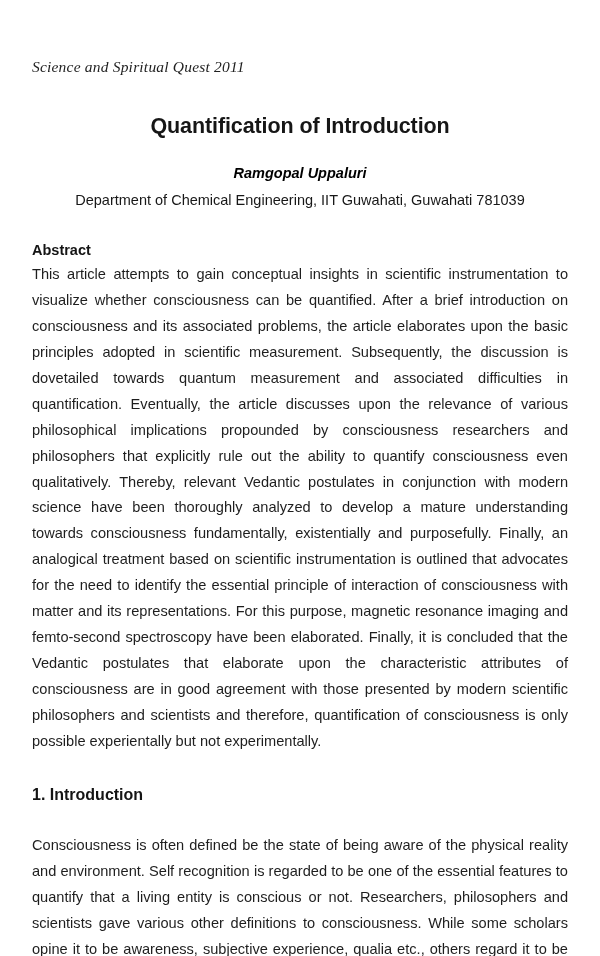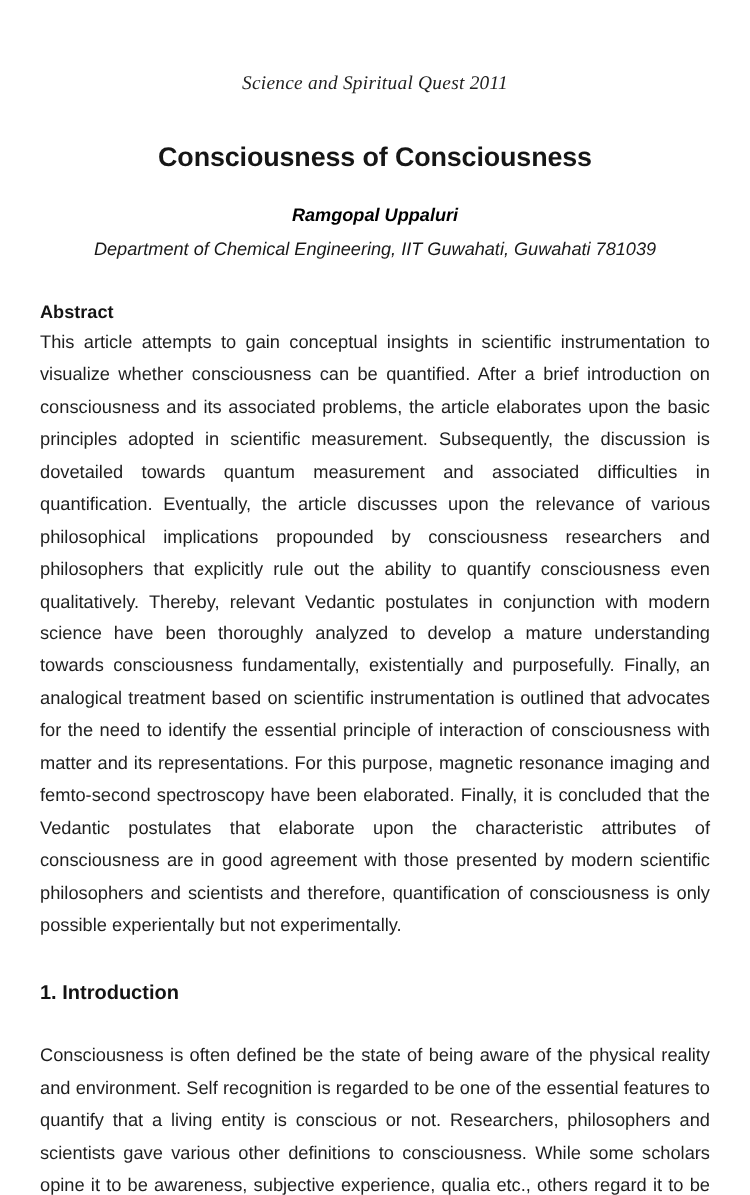--- a/index.html
+++ b/index.html
@@ -17,21 +17,21 @@
   }
   .page {
     position: relative;
     width: 600px;
     height: 956px;
     box-sizing: border-box;
     padding: 0 32px;
   }
   .running-header {
     margin-top: 58px;
-    text-align: center;
+    text-align: left;
     font-family: "Liberation Serif", serif;
     font-style: italic;
     font-size: 15.5px;
     letter-spacing: 0.2px;
     color: #1f1f1f;
     line-height: 1.2;
   }
   .doc-title {
     margin-top: 36px;
     text-align: center;
@@ -48,21 +48,20 @@
   .author-name {
     font-size: 14.5px;
     font-weight: bold;
     font-style: italic;
     color: #000000;
     line-height: 1.5;
   }
   .author-affiliation {
     margin-top: 5px;
     font-size: 14.5px;
-    font-style: italic;
     color: #181818;
     line-height: 1.5;
   }
   .section-label {
     margin-top: 28px;
     font-size: 14.5px;
     font-weight: bold;
     color: #141414;
     line-height: 1.4;
   }
@@ -86,21 +85,21 @@
     margin-top: 26px;
   }
 </style>
 </head>
 <body>
 
 <div class="page">
 
   <div class="running-header">Science and Spiritual Quest 2011</div>
 
-  <h1 class="doc-title">Consciousness of Consciousness</h1>
+  <h1 class="doc-title">Quantification of Introduction</h1>
 
   <div class="author-block">
     <div class="author-name">Ramgopal Uppaluri</div>
     <div class="author-affiliation">Department of Chemical Engineering, IIT Guwahati, Guwahati 781039</div>
   </div>
 
   <div class="section-label">Abstract</div>
 
   <p class="body-text">This article attempts to gain conceptual insights in scientific instrumentation to visualize whether consciousness can be quantified. After a brief introduction on consciousness and its associated problems, the article elaborates upon the basic principles adopted in scientific measurement.  Subsequently, the discussion is dovetailed towards quantum measurement and associated difficulties in quantification.  Eventually, the article discusses upon the relevance of various philosophical implications propounded by consciousness researchers and philosophers that explicitly rule out the ability to quantify consciousness even qualitatively.  Thereby, relevant Vedantic postulates in conjunction with modern science have been thoroughly analyzed to develop a mature understanding towards consciousness fundamentally, existentially and purposefully.  Finally, an analogical treatment based on scientific instrumentation is outlined that advocates for the need to identify the essential principle of interaction of consciousness with matter and its representations. For this purpose, magnetic resonance imaging and femto-second spectroscopy have been elaborated. Finally, it is concluded that the Vedantic postulates that elaborate upon the characteristic attributes of consciousness are in good agreement with those presented by modern scientific philosophers and scientists and therefore, quantification of consciousness is only possible experientally but not experimentally.</p>
 

